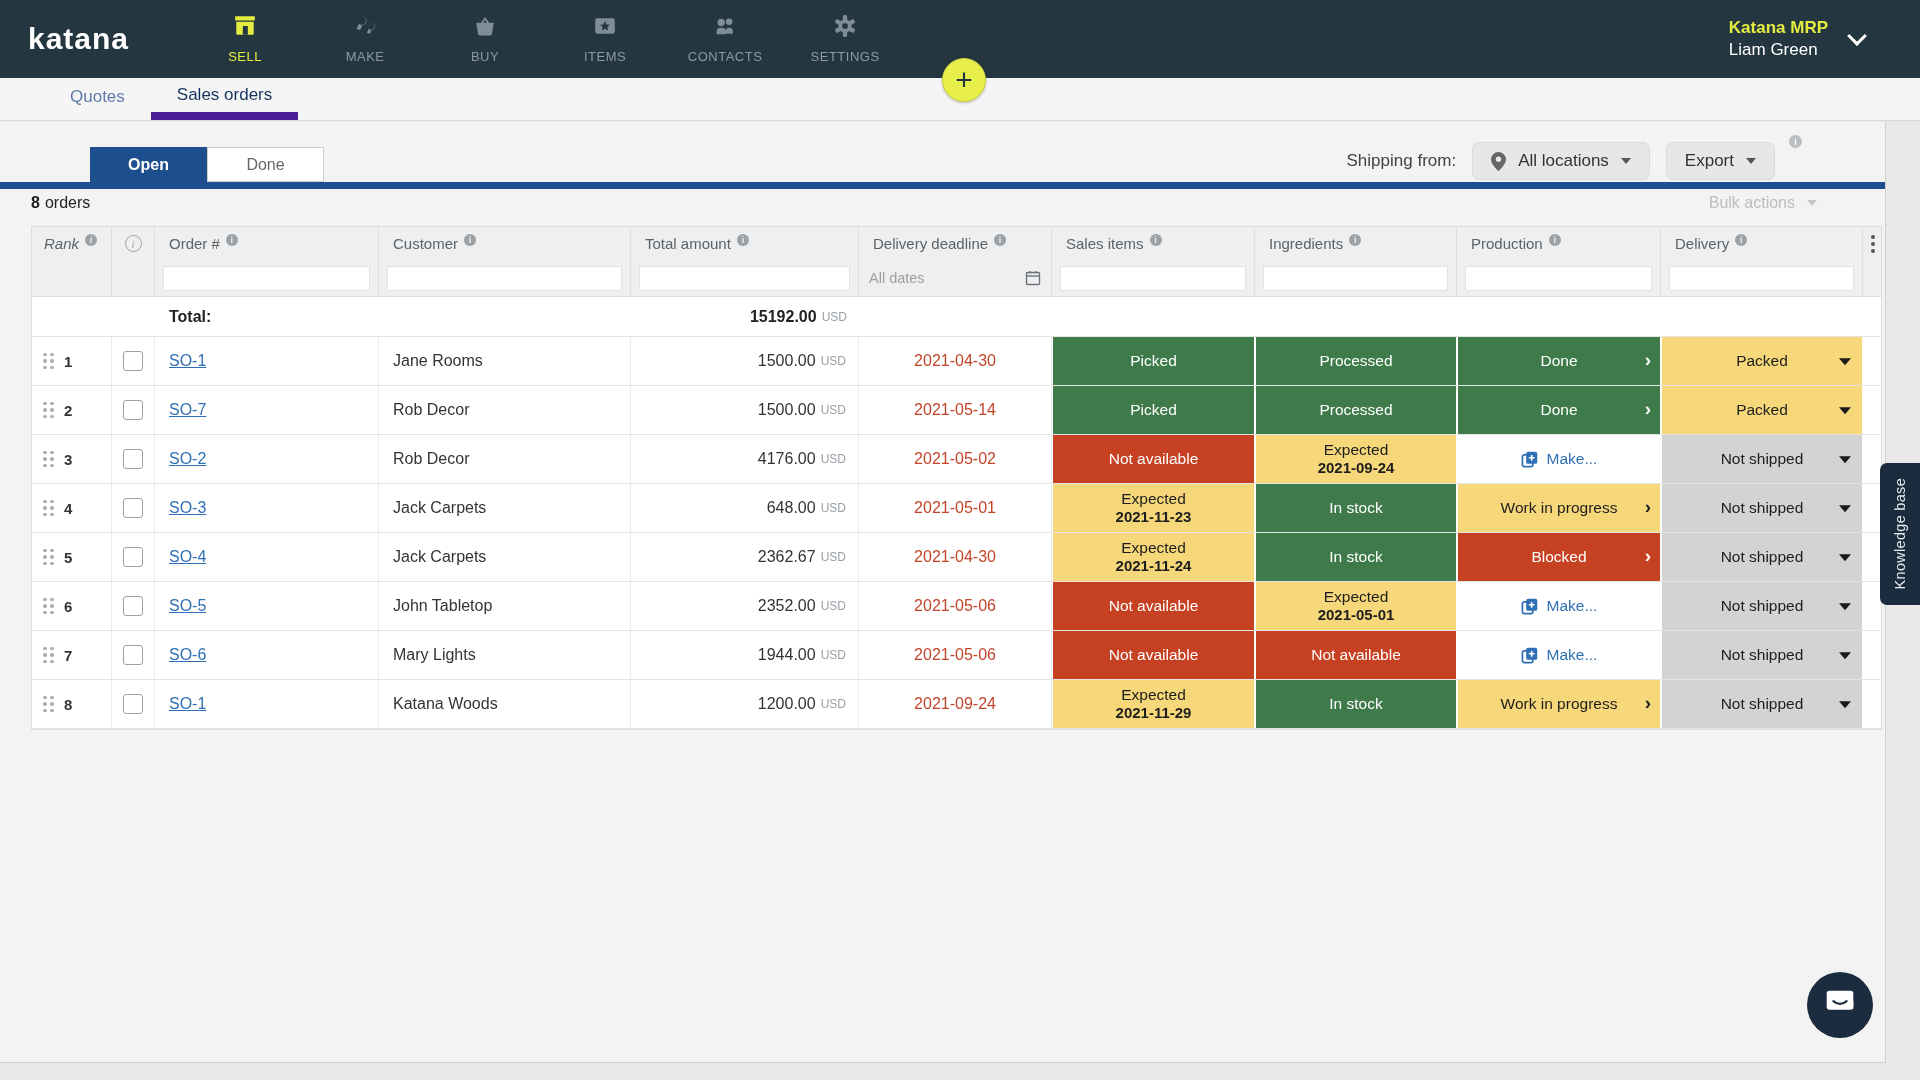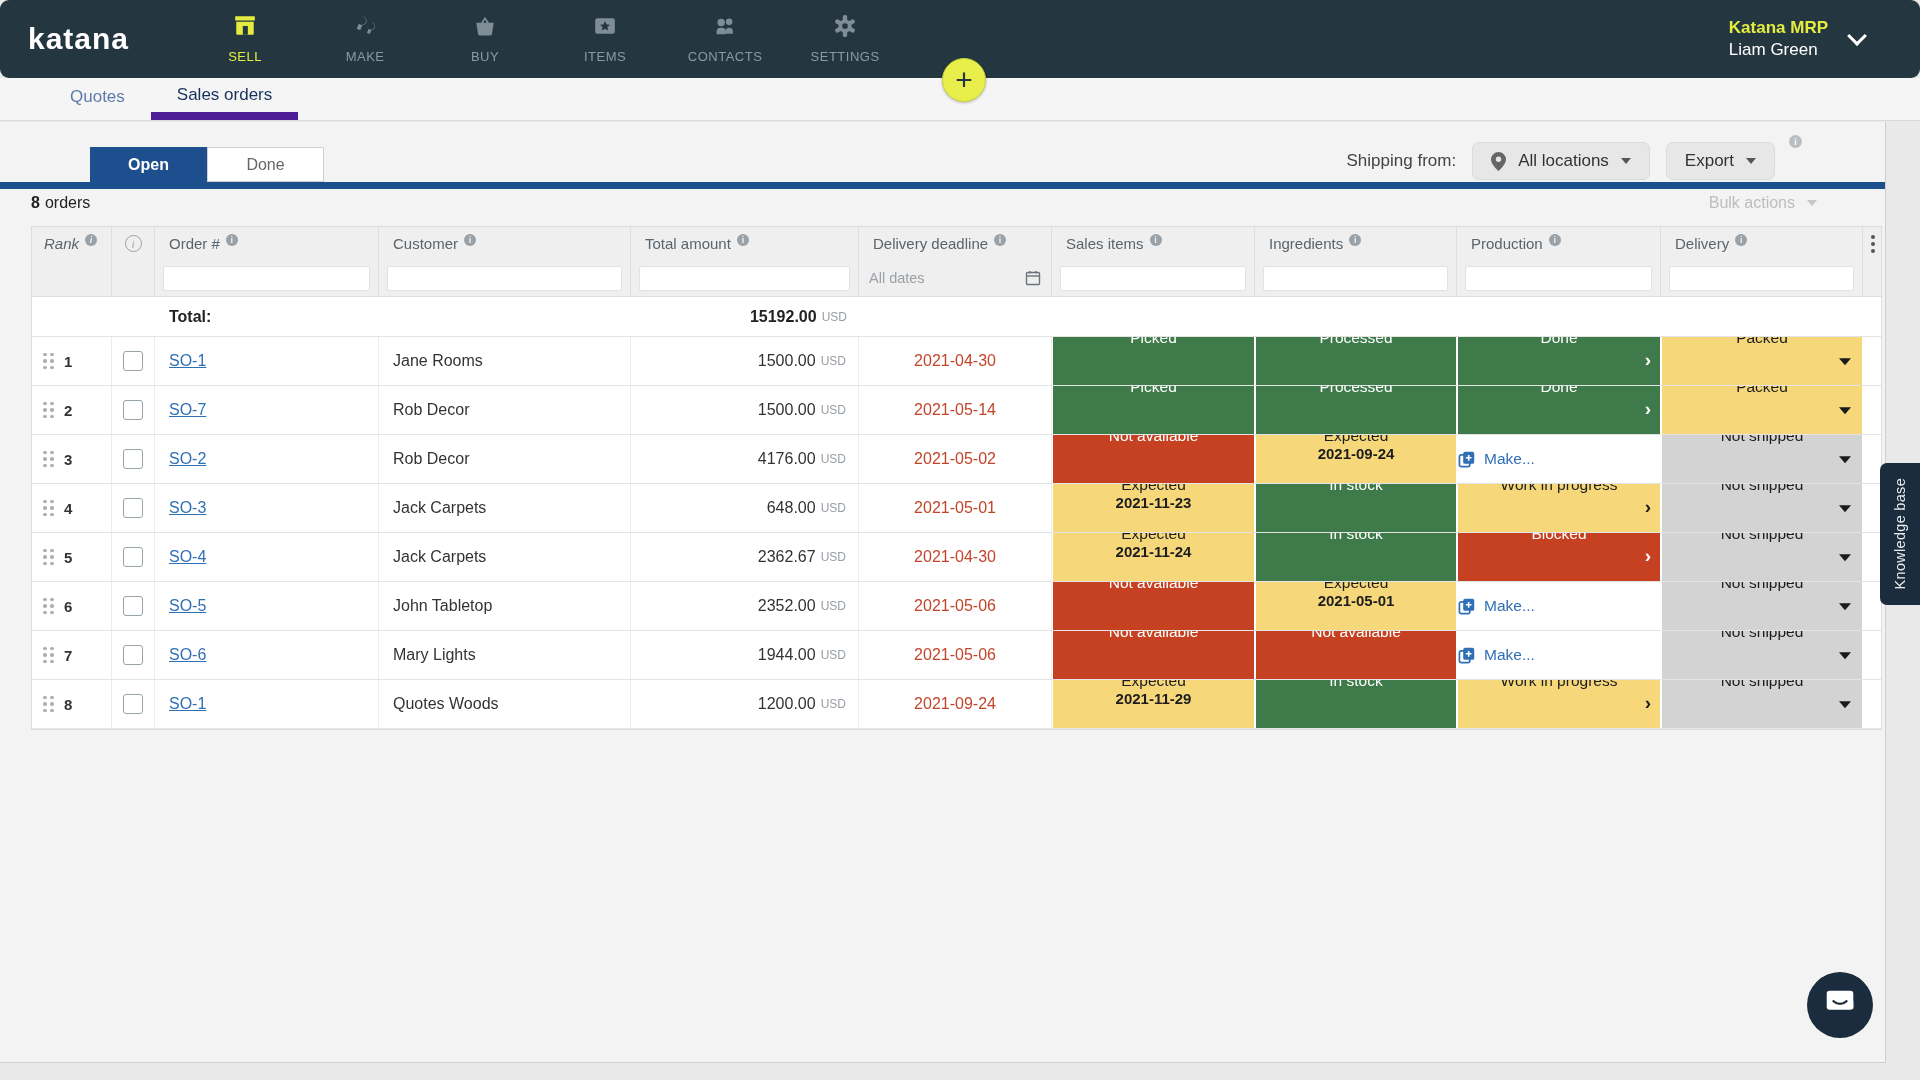--- a/index.html
+++ b/index.html
@@ -1,21 +1,21 @@
 <!DOCTYPE html>
 <html><head>
 <meta charset="utf-8">
 <style>
   * { margin:0; padding:0; box-sizing:border-box; }
   html,body { width:1920px; height:1080px; overflow:hidden; background:#e9e9e9;
     font-family:"Liberation Sans","DejaVu Sans",sans-serif; color:#333; }
 
   
   .navbar { position:absolute; left:0; top:0; width:1920px; height:78px; background:#243640;
-    display:flex; align-items:center; z-index:5;border-radius:9px; }
+    display:flex; align-items:center; z-index:5; }
   .logo { color:#fff; font-size:30px; font-weight:bold; letter-spacing:1px; margin:0 60px 0 28px; }
   .nav-items { display:flex; align-items:center; gap:8px; }
   .nav-item { width:112px; height:78px; display:flex; flex-direction:column; align-items:center;
     justify-content:center; gap:7px; cursor:pointer; color:#8d99a1; }
   .nav-item svg { width:24px; height:24px; fill:#7f8d96; }
   .nav-item .nav-label { font-size:13px; letter-spacing:.5px; font-weight:normal; }
   .nav-item.active { color:#e4ec3f; }
   .nav-item.active svg { fill:#e4ec3f; }
   .account { position:absolute; right:56px; top:0; height:78px; display:flex; align-items:center; gap:22px; cursor:pointer; }
   .account-text { text-align:left; }
@@ -107,21 +107,21 @@
   .checkbox { width:20px; height:20px; border:1.5px solid #98a2a9; border-radius:3px; background:#fff; cursor:pointer; }
   .order-cell { padding-left:14px; }
   .order-link { color:#2f6fb5; font-size:16px; text-decoration:underline; cursor:pointer; }
   .cust-cell { padding-left:14px; font-size:16px; color:#333; }
   .amt-cell { justify-content:flex-end; padding-right:12px; font-size:16px; }
   .amt-cell .amount-num { font-weight:normal; color:#333; }
   .dl-cell { justify-content:center; font-size:16px; color:#c2452a; }
 
   .status-wrap { padding:0; border-right:none; }
   .status { width:calc(100% - 2px); height:64px; margin:1px; display:flex; flex-direction:column;
-    align-items:center; position:relative; font-size:15.5px; line-height:1.15; }
+    align-items:center; justify-content:center; position:relative; font-size:15.5px; line-height:1.15; }
   .status.green { background:#3f7b4a; color:#fff; }
   .status.red { background:#c64122; color:#fff; }
   .status.yellow { background:#f6d87b; color:#1d1d1d; }
   .status.grey { background:#d3d3d3; color:#1d1d1d; }
   .status .sub { font-weight:bold; font-size:15px; }
   .status .chev { position:absolute; right:9px; top:50%; transform:translateY(-54%); font-size:19px; font-weight:bold; }
   .status .drop { position:absolute; right:11px; top:50%; transform:translateY(-40%); width:0; height:0;
     border-left:6px solid transparent; border-right:6px solid transparent; border-top:7px solid #1a1a1a; }
   .status.make { background:#fff; color:#2f6fb5; flex-direction:row; gap:9px; cursor:pointer; }
   .status.make svg { width:17px; height:17px; }
@@ -716,21 +716,21 @@
               <i></i>
             </span>
       <span class="rank-num">8</span>
     </div>
     <div class="dcell check-cell">
       <span class="checkbox"></span>
     </div>
     <div class="dcell order-cell">
       <span class="order-link">SO-1</span>
     </div>
-    <div class="dcell cust-cell">Quotes Woods</div>
+    <div class="dcell cust-cell">Katana Woods</div>
     <div class="dcell amt-cell">
       <span class="amount-num">1200.00</span>
       <span class="amount-cur">USD</span>
     </div>
     <div class="dcell dl-cell">2021-09-24</div>
     <div class="dcell status-wrap nb">
             <div class="status yellow">
               <span>Expected</span>
               <span class="sub">2021-11-29</span>
             </div>

